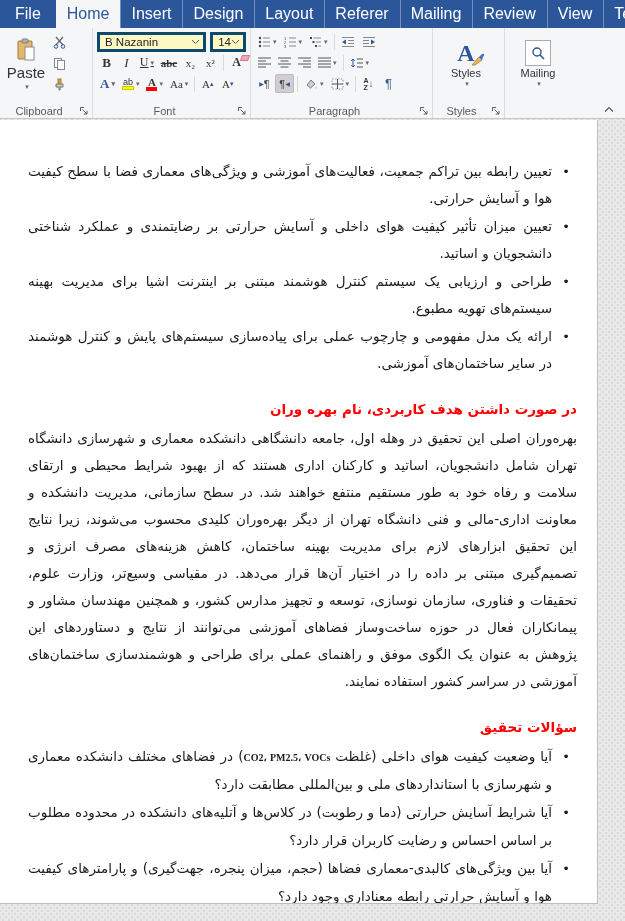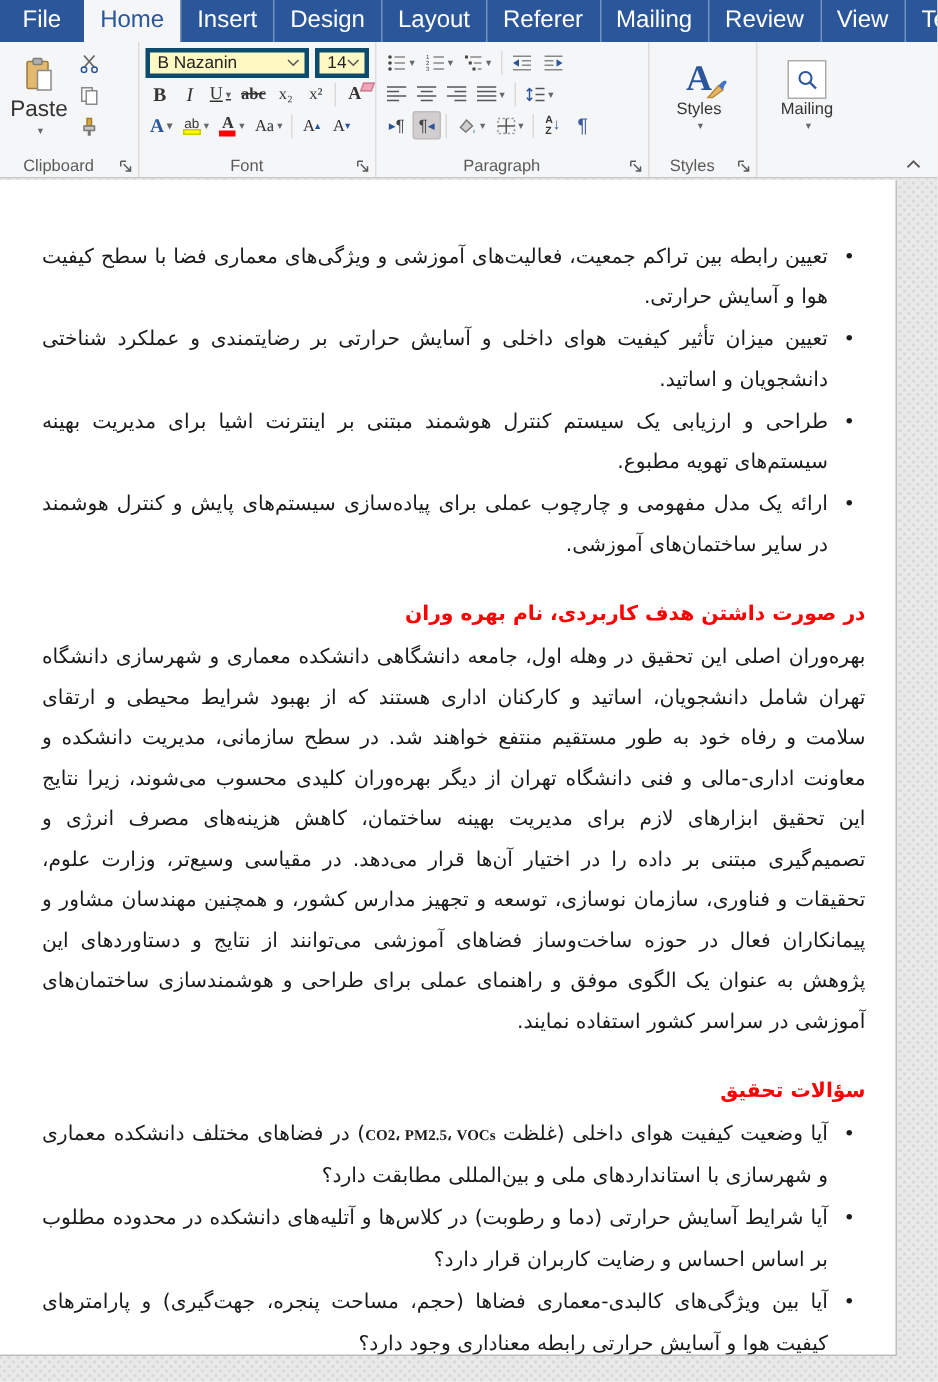--- a/index.html
+++ b/index.html
@@ -398,21 +398,21 @@
 
         <div class="redhead">در صورت داشتن هدف کاربردی، نام بهره وران</div>
 
         <p>بهره‌وران اصلی این تحقیق در وهله اول، جامعه دانشگاهی دانشکده معماری و شهرسازی دانشگاه تهران شامل دانشجویان، اساتید و کارکنان اداری هستند که از بهبود شرایط محیطی و ارتقای سلامت و رفاه خود به طور مستقیم منتفع خواهند شد. در سطح سازمانی، مدیریت دانشکده و معاونت اداری-مالی و فنی دانشگاه تهران از دیگر بهره‌وران کلیدی محسوب می‌شوند، زیرا نتایج این تحقیق ابزارهای لازم برای مدیریت بهینه ساختمان، کاهش هزینه‌های مصرف انرژی و تصمیم‌گیری مبتنی بر داده را در اختیار آن‌ها قرار می‌دهد. در مقیاسی وسیع‌تر، وزارت علوم، تحقیقات و فناوری، سازمان نوسازی، توسعه و تجهیز مدارس کشور، و همچنین مهندسان مشاور و پیمانکاران فعال در حوزه ساخت‌وساز فضاهای آموزشی می‌توانند از نتایج و دستاوردهای این پژوهش به عنوان یک الگوی موفق و راهنمای عملی برای طراحی و هوشمندسازی ساختمان‌های آموزشی در سراسر کشور استفاده نمایند.</p>
 
         <div class="redhead">سؤالات تحقیق</div>
 
         <ul>
           <li><span>آیا وضعیت کیفیت هوای داخلی (غلظت </span><span class="latin-b">CO2، PM2.5، VOCs</span><span>) در فضاهای مختلف دانشکده معماری و شهرسازی با استانداردهای ملی و بین‌المللی مطابقت دارد؟</span></li>
           <li><span></span><span class="latin-b"></span><span>آیا شرایط آسایش حرارتی (دما و رطوبت) در کلاس‌ها و آتلیه‌های دانشکده در محدوده مطلوب بر اساس احساس و رضایت کاربران قرار دارد؟</span></li>
-          <li><span></span><span class="latin-b"></span><span>آیا بین ویژگی‌های کالبدی-معماری فضاها (حجم، مساحت پنجره، جهت‌گیری) و پارامترهای کیفیت هوا و آسایش حرارتی رابطه معناداری وجود دارد؟</span></li>
+          <li><span></span><span class="latin-b"></span><span>آیا بین ویژگی‌های کالبدی-معماری فضاها (حجم، میزان پنجره، جهت‌گیری) و پارامترهای کیفیت هوا و آسایش حرارتی رابطه معناداری وجود دارد؟</span></li>
 
         </ul>
 
       </div>
     </div>
   </div>
 
 </div>
 
 </body></html>

